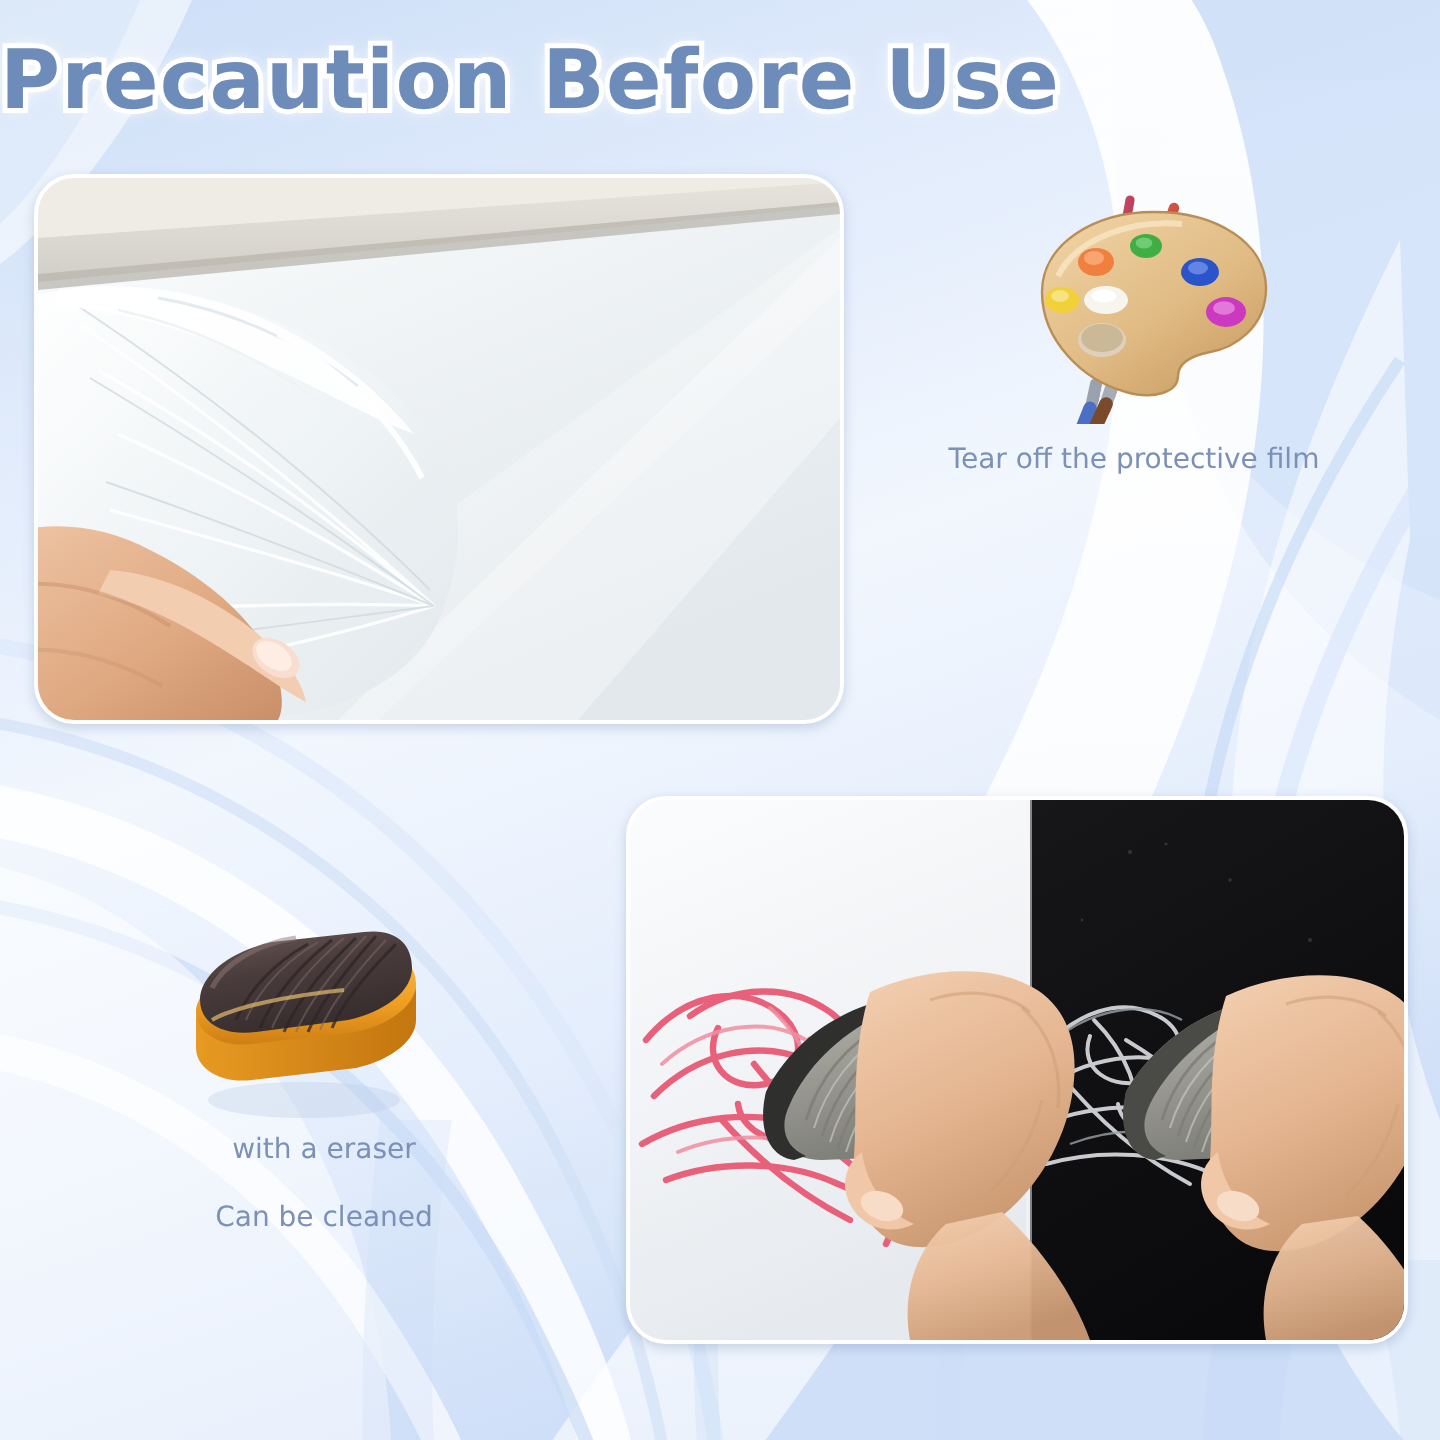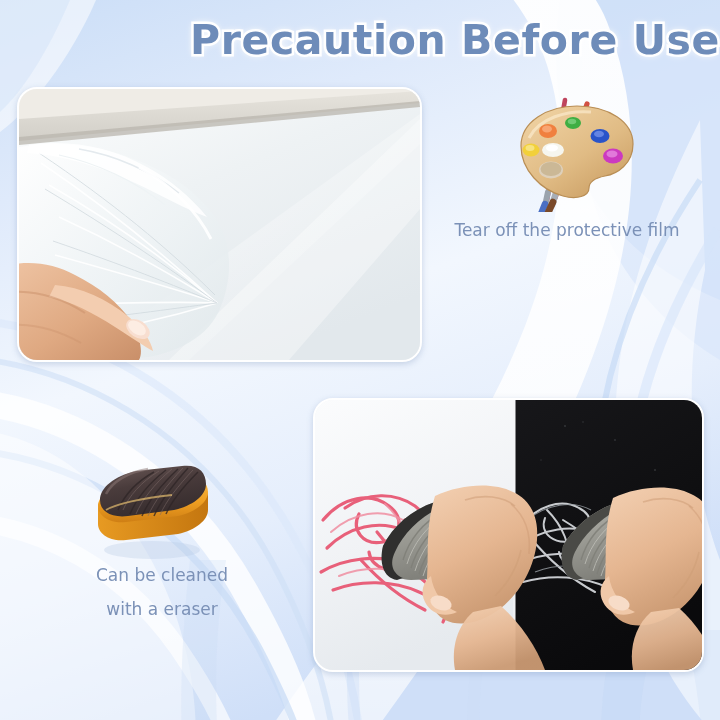--- a/index.html
+++ b/index.html
@@ -23,21 +23,21 @@
     left: 0; top: 0;
     width: 720px; height: 720px;
     display: block;
   }
   
   .title {
     position: absolute;
     left: 0;
     top: 16px;
     width: 720px;
-    text-align: right;
+    text-align: left;
     font-family: "DejaVu Sans", sans-serif;
     font-weight: bold;
     font-size: 41px;
     letter-spacing: 0.6px;
     color: #6e8cb9;
     -webkit-text-stroke: 5px #ffffff;
     paint-order: stroke fill;
     text-shadow:
       0 0 6px rgba(255,255,255,0.95),
       0 0 10px rgba(255,255,255,0.8);
@@ -69,21 +69,21 @@
   .photo-inner {
     position: absolute;
     inset: 0;
     overflow: hidden;
   }
   
   .caption {
     position: absolute;
     color: #7b91b7;
     font-family: "DejaVu Sans", sans-serif;
-    font-size: 17px;
+    font-size: 14px;
     line-height: 34px;
     text-align: center;
     white-space: nowrap;
     z-index: 6;
   }
   #caption-top {
     left: 414px;
     top: 213px;
     width: 306px;
   }
@@ -362,22 +362,22 @@
       <path d="M66,58 C72,44 84,28 101,10"></path>
       <path d="M78,57 C84,43 96,28 111,12"></path>
     </g>
 
     <path d="M24,36 C30,24 46,14 66,11" stroke="#8d7a77" stroke-width="2.5" fill="none" opacity="0.5"></path>
 
     <path d="M24,52 C34,46 60,40 90,37" stroke="#ffd37a" stroke-width="2" fill="none" opacity="0.6"></path>
   </svg>
 
   <div class="caption" id="caption-bottom">
+    <span class="line">with a eraser</span>
     <span class="line">Can be cleaned</span>
-    <span class="line">with a eraser</span>
   </div>
 
   <div class="photo" id="photo-bottom">
     <div class="photo-inner">
       <svg viewBox="0 0 387 270" width="387" height="270">
         <defs>
           <linearGradient id="leftBoardGrad" x1="0" y1="0" x2="0.3" y2="1">
             <stop offset="0%" stop-color="#fbfcfd"></stop>
             <stop offset="60%" stop-color="#f0f2f5"></stop>
             <stop offset="100%" stop-color="#e6eaee"></stop>

